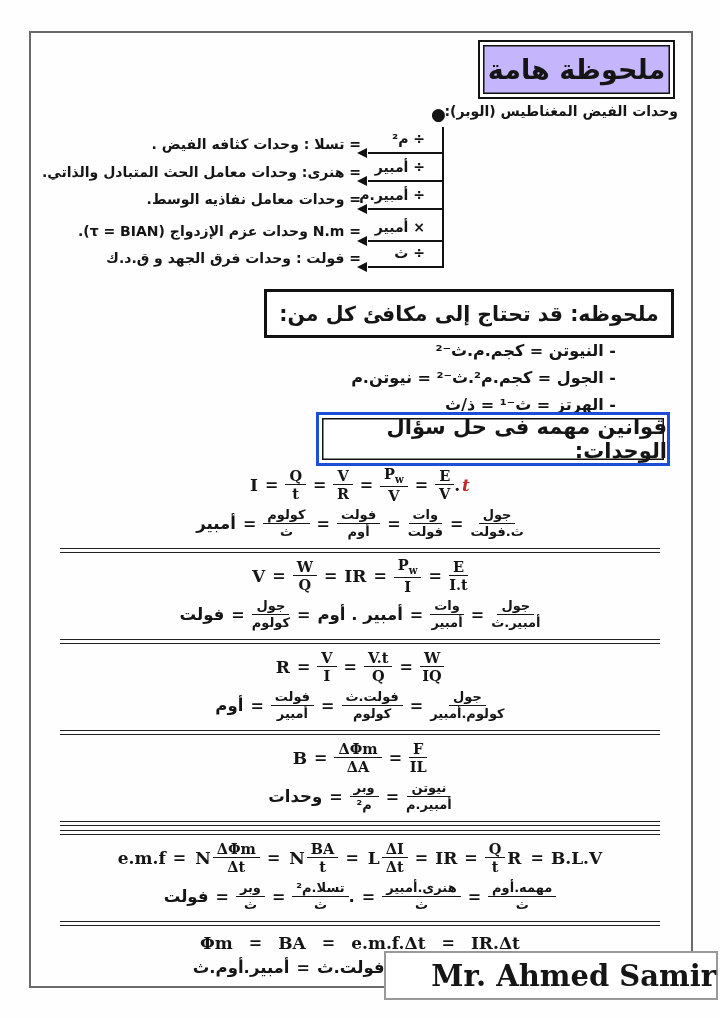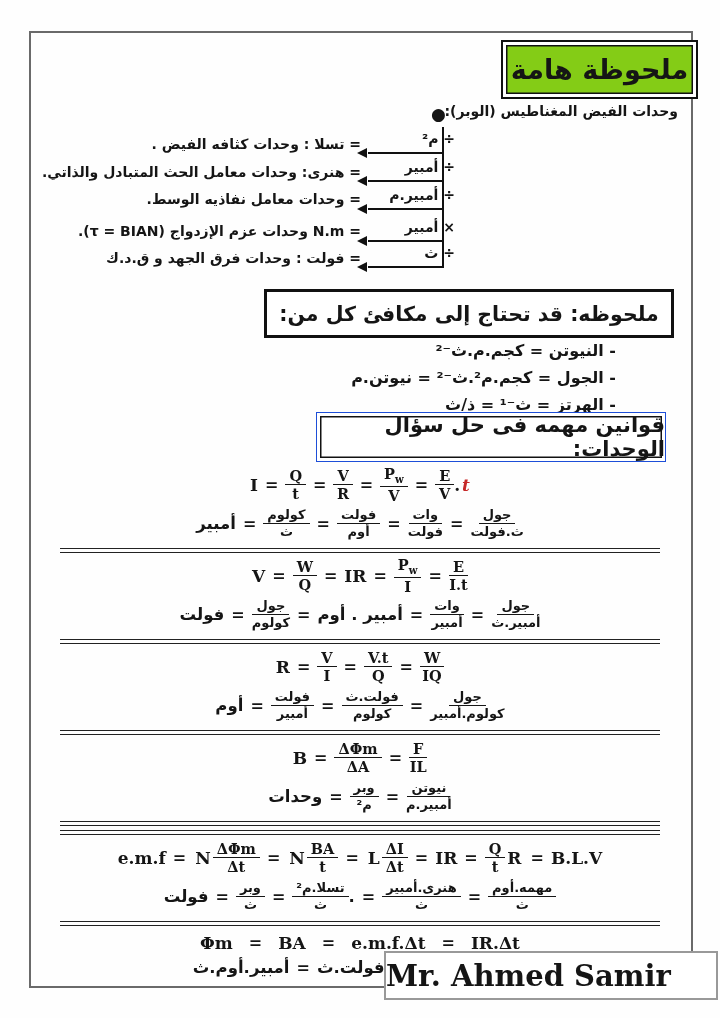--- a/index.html
+++ b/index.html
@@ -1,50 +1,50 @@
 <!DOCTYPE html>
 <html lang="ar" style="--accent: #c62828;"><head>
 <meta charset="utf-8">
 <style>
   html,body{margin:0;padding:0;background:#fff;}
   .page{position:relative;width:720px;height:1018px;background:#fefefe;overflow:hidden;
         font-family:"DejaVu Sans",sans-serif;color:#151515;}
   .frame{position:absolute;left:29px;top:31px;width:660px;height:953px;border:2px solid #6a6a6a;}
 
   
-  .note-box{position:absolute;left:501px;top:40px;width:193px;height:55px;
+  .note-box{position:absolute;left:478px;top:40px;width:193px;height:55px;
     border:2.5px solid #111;box-shadow:inset 0 0 0 3px #fff,inset 0 0 0 4.5px #111;
-    display:flex;align-items:center;justify-content:center;background:#84cc16;}
+    display:flex;align-items:center;justify-content:center;background:#c4b5fd;}
   .note-box span{font-weight:bold;font-size:27px;}
 
   .intro{position:absolute;right:42px;top:103px;font-weight:bold;font-size:14px;direction:rtl;white-space:nowrap;}
   .bullet{position:absolute;left:431px;top:104px;font-size:17px;}
 
   
   .vline{position:absolute;left:442px;top:127px;width:2px;height:141px;background:#111;}
   .hline{position:absolute;left:368px;width:76px;height:2px;background:#111;}
   .ah{position:absolute;left:357px;width:0;height:0;border-top:5px solid transparent;
       border-bottom:5px solid transparent;border-right:10px solid #111;}
   .bl0{top:152px}.bl1{top:180px}.bl2{top:208px}.bl3{top:240px}.bl4{top:266px}
   .a0{top:148px}.a1{top:176px}.a2{top:204px}.a3{top:236px}.a4{top:262px}
-  .blabel{position:absolute;right:265px;font-weight:bold;font-size:14px;direction:rtl;white-space:nowrap;}
+  .blabel{position:absolute;right:295px;font-weight:bold;font-size:14px;direction:rtl;white-space:nowrap;}
   .lb0{top:131px}.lb1{top:159px}.lb2{top:187px}.lb3{top:219px}.lb4{top:245px}
   .bdesc{position:absolute;right:359px;font-weight:bold;font-size:14px;direction:rtl;white-space:nowrap;}
   .d0{top:136px}.d1{top:164px}.d2{top:191px}.d3{top:223px}.d4{top:250px}
 
   
   .equiv-box{position:absolute;left:264px;top:289px;width:404px;height:43px;border:3px solid #111;
     display:flex;align-items:center;justify-content:center;background:#fff;}
   .equiv-box span{font-weight:bold;font-size:20.5px;direction:rtl;}
   .equiv-items{position:absolute;right:104px;top:337px;text-align:right;direction:rtl;
     font-weight:bold;font-size:16px;line-height:27px;white-space:nowrap;}
 
   
   .laws-box{position:absolute;left:316px;top:412px;width:348px;height:48px;
-    border:1px solid #1d4ed8;box-shadow:inset 0 0 0 3px #fff,inset 0 0 0 4.5px #111;
+    border:3px solid #1d4ed8;box-shadow:inset 0 0 0 3px #fff,inset 0 0 0 4.5px #111;
     display:flex;align-items:center;justify-content:center;background:#fff;}
   .laws-box span{font-weight:bold;font-size:21px;direction:rtl;}
 
   
   .eqs{position:absolute;left:58px;top:464px;width:604px;}
   .block{padding:2px 0;}
   .eqline{display:flex;justify-content:center;align-items:center;height:37px;direction:ltr;}
   .eqline.units{height:41px;}
   .eqline.plain{height:25px;}
   .eq{font-family:"DejaVu Serif",serif;font-weight:bold;font-size:16px;margin:0 7px;}
@@ -59,21 +59,21 @@
   .frac .num{border-bottom:1.8px solid #161616;padding:0 4px 1px 4px;
     font-family:"DejaVu Serif",serif;font-weight:bold;font-size:14.5px;white-space:nowrap;}
   .frac .den{padding-top:1px;font-family:"DejaVu Serif",serif;font-weight:bold;font-size:14.5px;white-space:nowrap;}
   .frac.ar .num,.frac.ar .den{font-family:"DejaVu Sans",sans-serif;font-size:13px;direction:rtl;unicode-bidi:isolate;}
   sub{font-size:70%;}
   .rule{height:3px;border-top:1.7px solid #222;border-bottom:1.7px solid #222;margin:2px 2px;}
   .rule + .rule{margin-top:4px;}
 
   
   .sig-box{position:absolute;left:384px;top:951px;width:330px;height:45px;background:#fff;
-    border:2px solid #999;display:flex;align-items:center;justify-content:flex-start;}
+    border:2px solid #999;display:flex;align-items:center;justify-content:flex-end;}
   .sig-box span{font-family:"DejaVu Serif",serif;font-weight:bold;font-size:29px;white-space:nowrap;}
 </style>
 </head>
 <body>
 
 <div class="page">
   <div class="frame"></div>
 
   <div class="note-box">
     <span>ملحوظة هامة</span>

